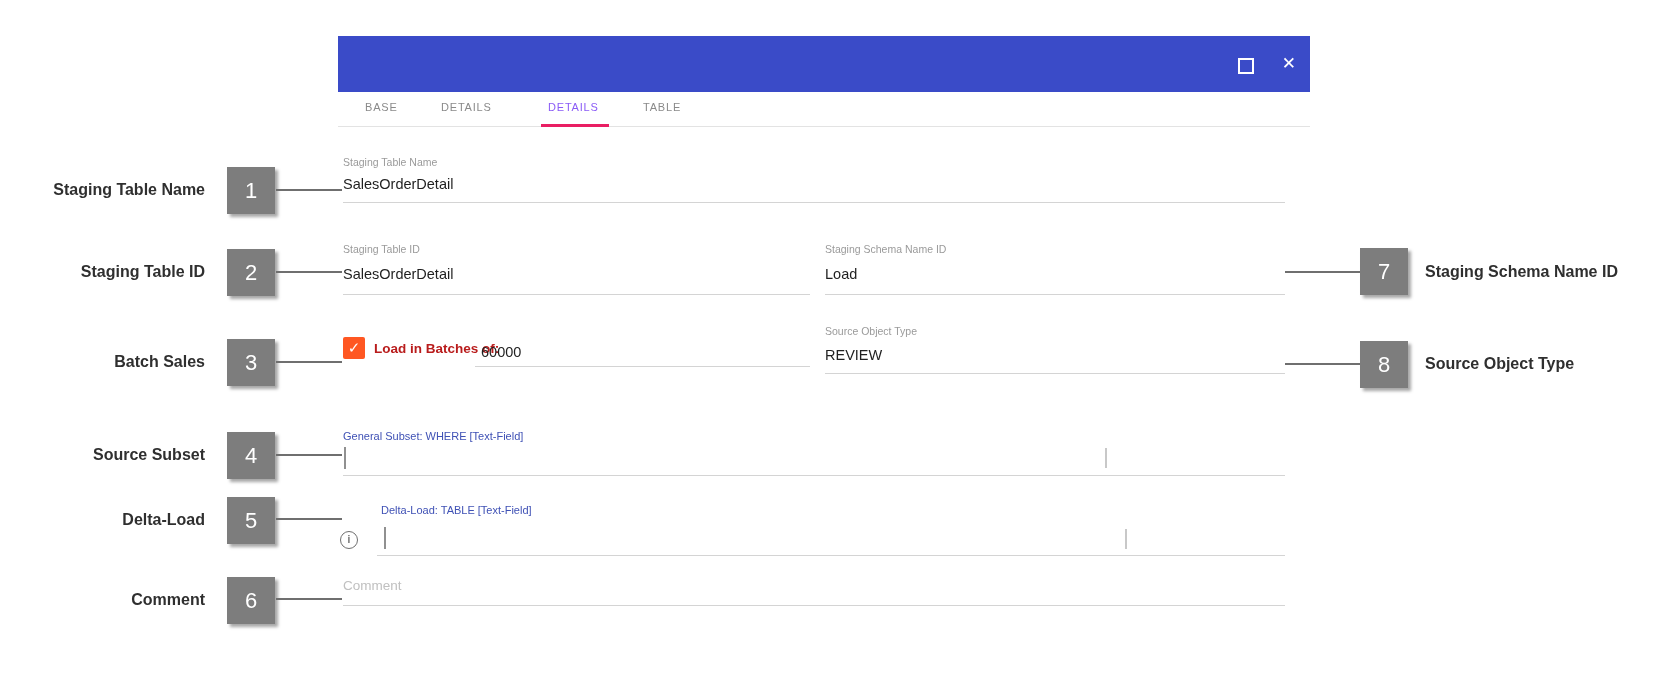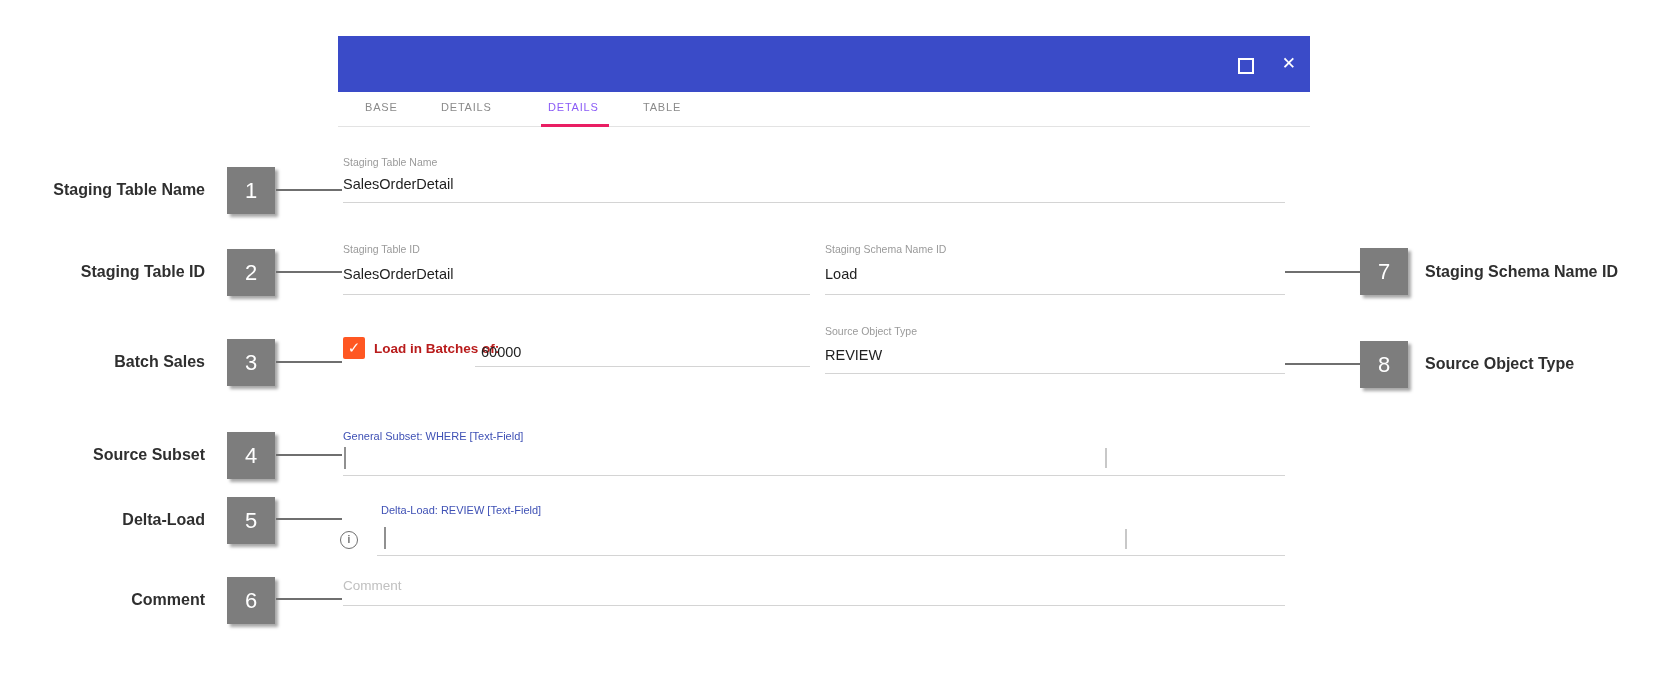--- a/index.html
+++ b/index.html
@@ -112,21 +112,21 @@
   <div class="flabel" style="left:825px;top:325px">Source Object Type</div>
   <div class="fvalue" style="left:825px;top:347px">REVIEW</div>
   <div class="uline" style="left:825px;top:373px;width:460px"></div>
 
   <div class="bluelabel" style="left:343px;top:430px">General Subset: WHERE [Text-Field]</div>
   <div class="cursorbar" style="left:344px;top:447px;height:22px"></div>
   <div class="fvalue" style="left:350px;top:450px"></div>
   <div class="tickbar" style="left:1105px;top:448px;height:20px"></div>
   <div class="uline" style="left:343px;top:475px;width:942px"></div>
 
-  <div class="bluelabel" style="left:381px;top:504px">Delta-Load: REVIEW [Text-Field]</div>
+  <div class="bluelabel" style="left:381px;top:504px">Delta-Load: TABLE [Text-Field]</div>
   <div class="info-icon">i</div>
   <div class="cursorbar" style="left:384px;top:527px;height:22px"></div>
   <div class="fvalue" style="left:390px;top:530px"></div>
   <div class="tickbar" style="left:1125px;top:529px;height:20px"></div>
   <div class="uline" style="left:377px;top:555px;width:908px"></div>
 
   <div class="placeholder" style="left:343px;top:578px">Comment</div>
   <div class="uline" style="left:343px;top:605px;width:942px"></div>
 
 </div>

